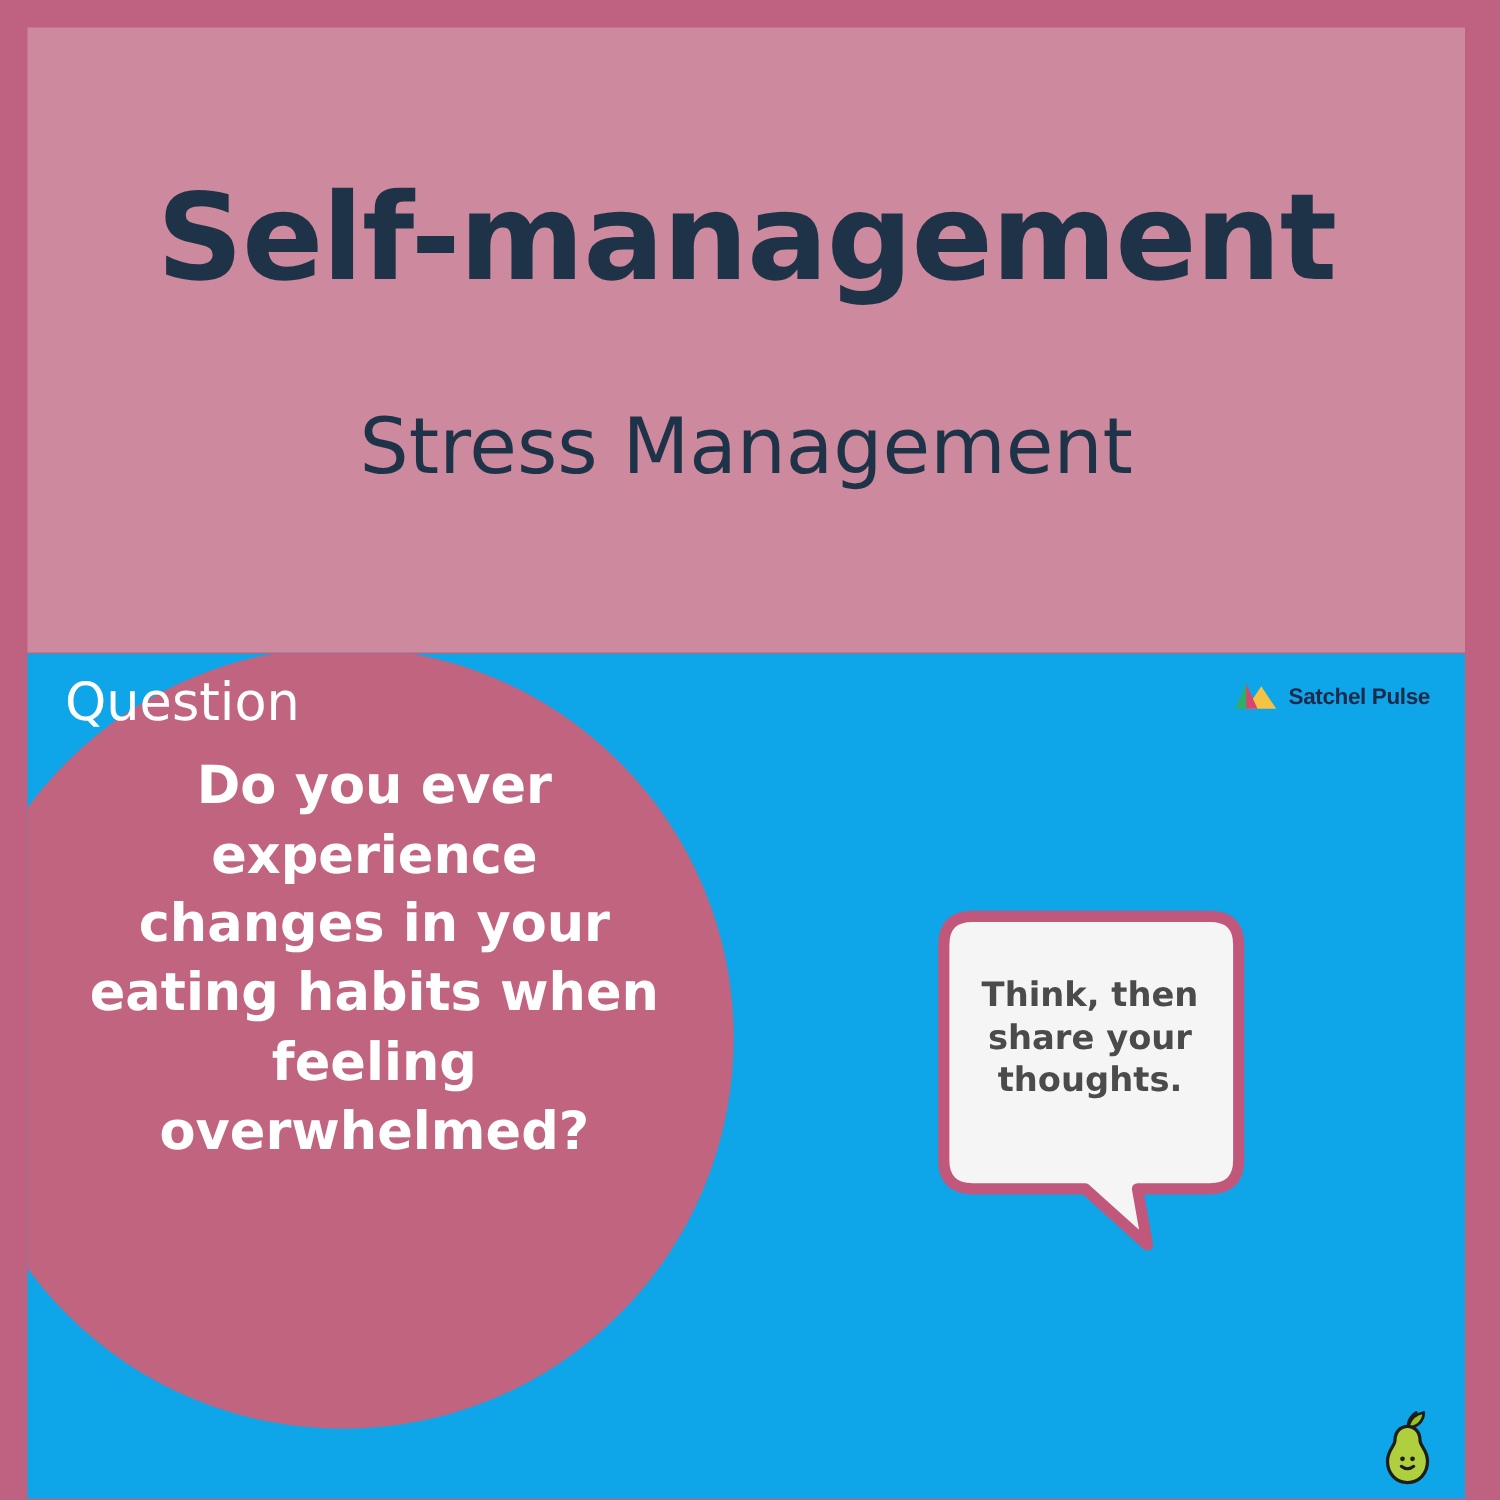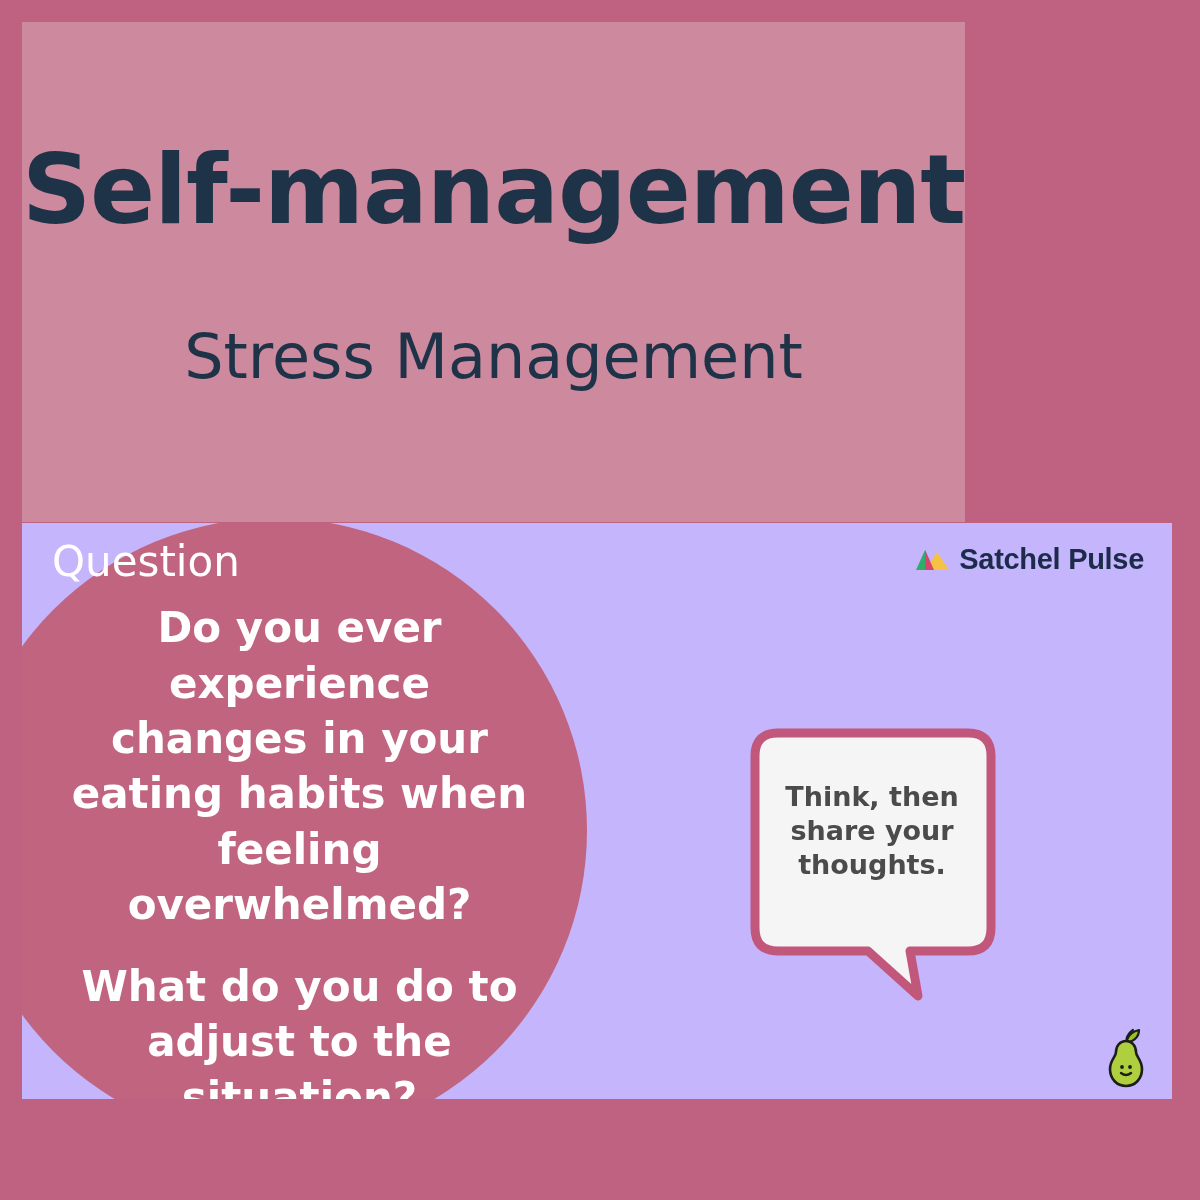--- a/index.html
+++ b/index.html
@@ -14,21 +14,21 @@
     overflow: hidden;
     background: #bf6180;
     font-family: "Liberation Sans", sans-serif;
   }
 
   
   .header-band {
     position: absolute;
     left: 22px;
     top: 22px;
-    width: 943px;
+    width: 1150px;
     height: 500px;
     background: #cd8a9e;
     display: flex;
     flex-direction: column;
     align-items: center;
     justify-content: flex-start;
     box-sizing: border-box;
   }
   .slide-title {
     margin: 0;
@@ -55,22 +55,22 @@
     text-align: center;
     white-space: nowrap;
   }
 
   
   .content-area {
     position: absolute;
     left: 22px;
     top: 523px;
     width: 1150px;
-    height: 576px;
-    background: #c4b5fd;
+    height: 676px;
+    background: #0ea5e9;
     overflow: hidden;
   }
 
   
   .question-circle {
     position: absolute;
     left: -60px;
     top: -5px;
     width: 625px;
     height: 625px;
@@ -121,21 +121,21 @@
   }
   .brand-mark {
     display: block;
     width: 36px;
     height: 24px;
   }
   .brand-text {
     color: #1c2b4a;
     font-family: "Liberation Sans", sans-serif;
     font-weight: bold;
-    font-size: 29px;
+    font-size: 18px;
     letter-spacing: -0.3px;
     line-height: 1;
   }
 
   
   .speech-bubble-wrap {
     position: absolute;
     left: 728px;
     top: 205px;
     width: 270px;
@@ -178,21 +178,20 @@
     <h1 class="slide-title">Self-management</h1>
     <h2 class="slide-subtitle">Stress Management</h2>
   </div>
 
   <div class="content-area">
 
     <div class="question-circle">
       <div class="question-inner">
         <div class="question-label">Question</div>
         <p class="question-text">Do you ever experience changes in your eating habits when feeling overwhelmed?</p>
-        <p class="question-text">What do you do to adjust to the situation?</p>
       </div>
     </div>
 
     <div class="brand-logo">
       <span class="brand-mark">
         <svg viewBox="0 0 36 24" width="36" height="24" aria-hidden="true">
           <path d="M10 2 L19 22 L1 22 Z" fill="#2fae6a"></path>
           <path d="M22 4 L34 22 L10 22 Z" fill="#f6c244"></path>
           <path d="M10 2 L19 22 L10 22 Z" fill="#d8456e"></path>
         </svg>

